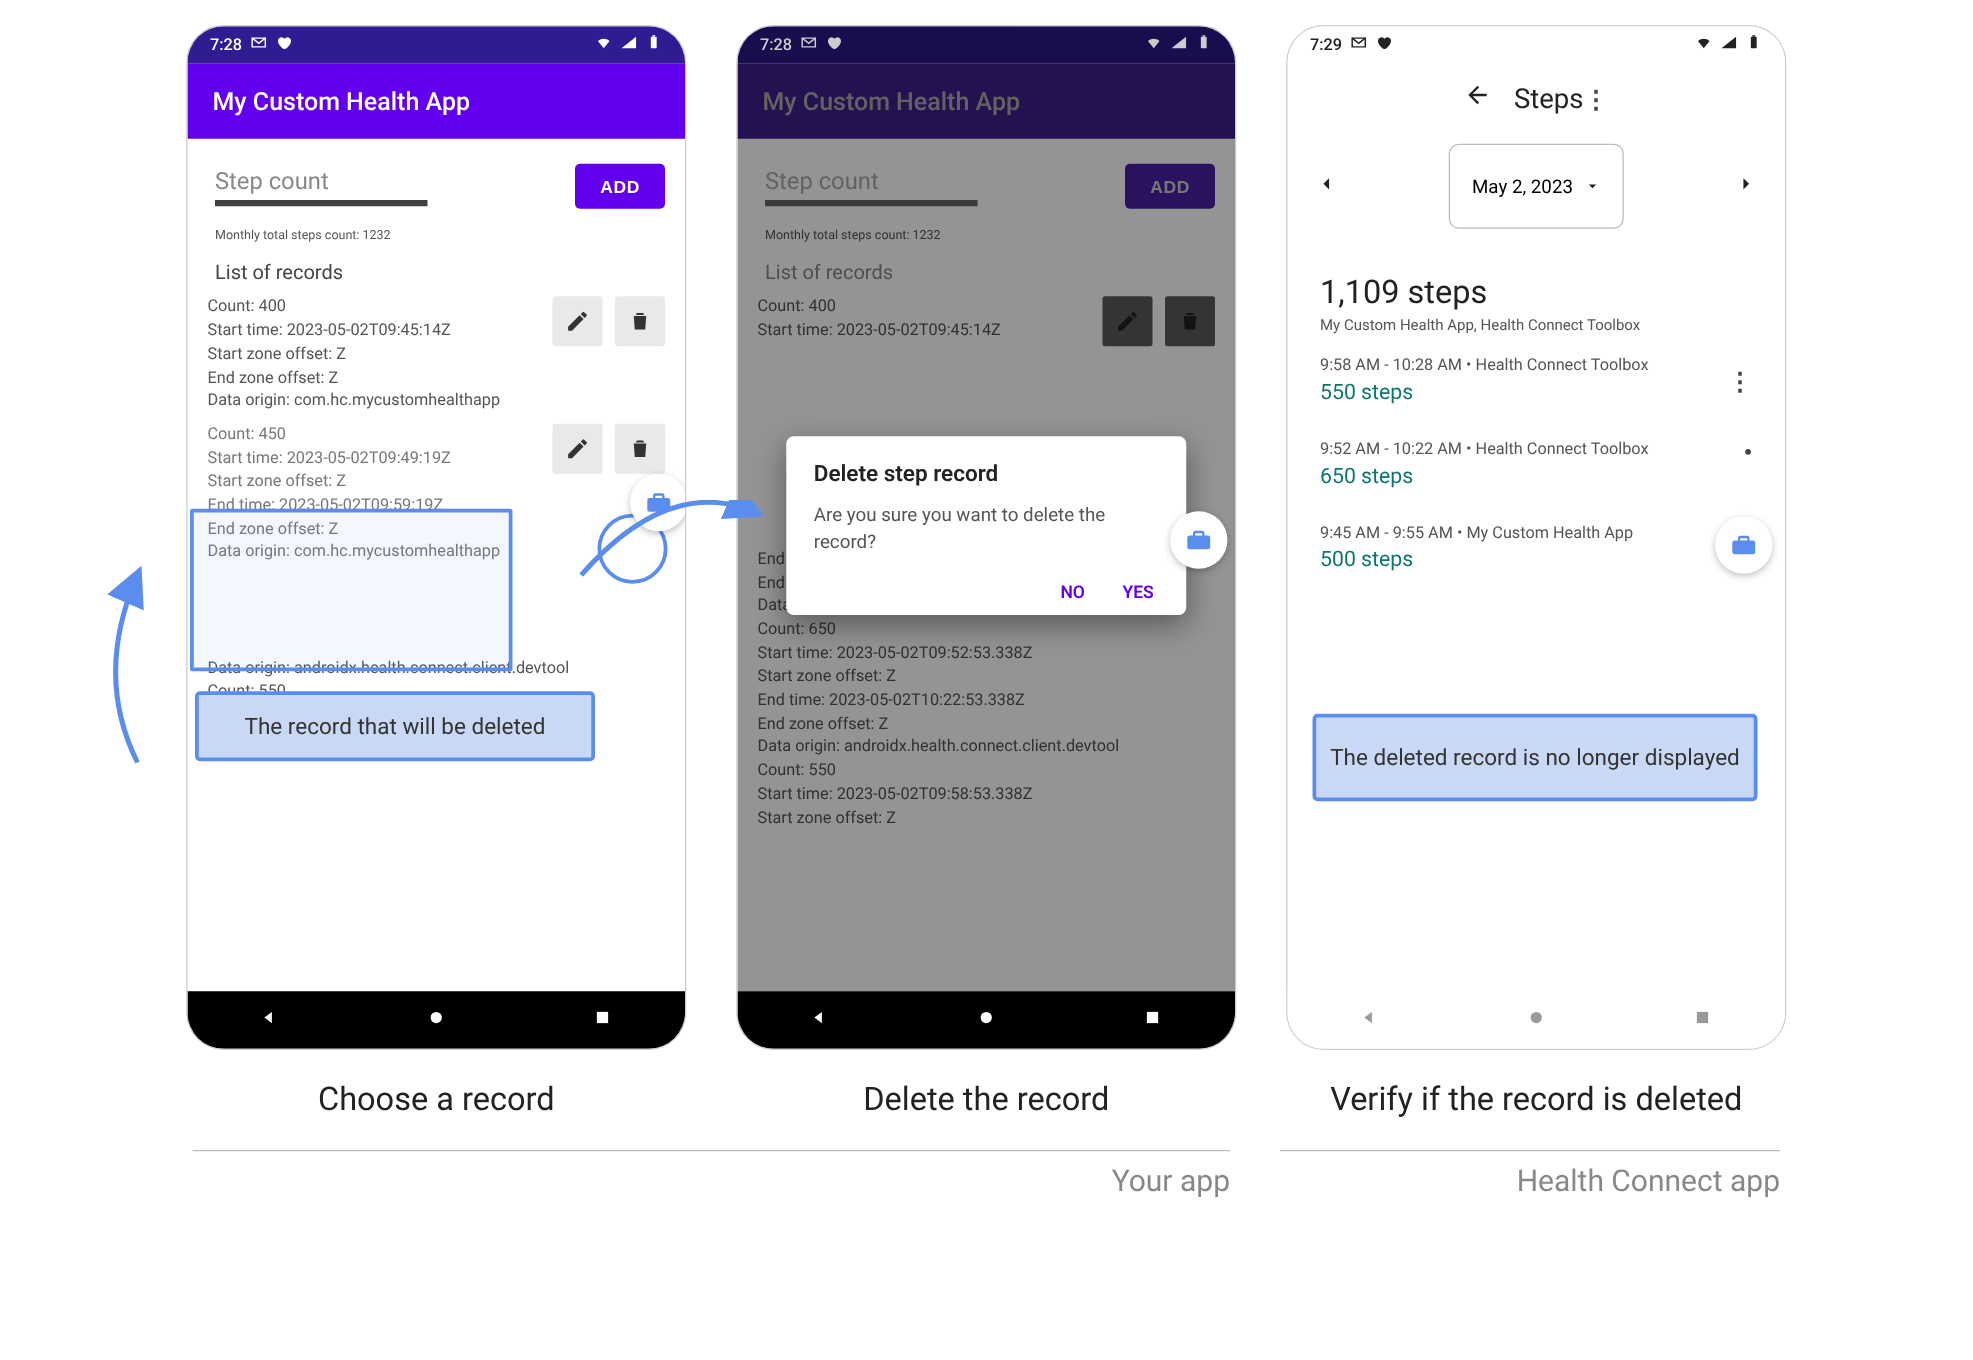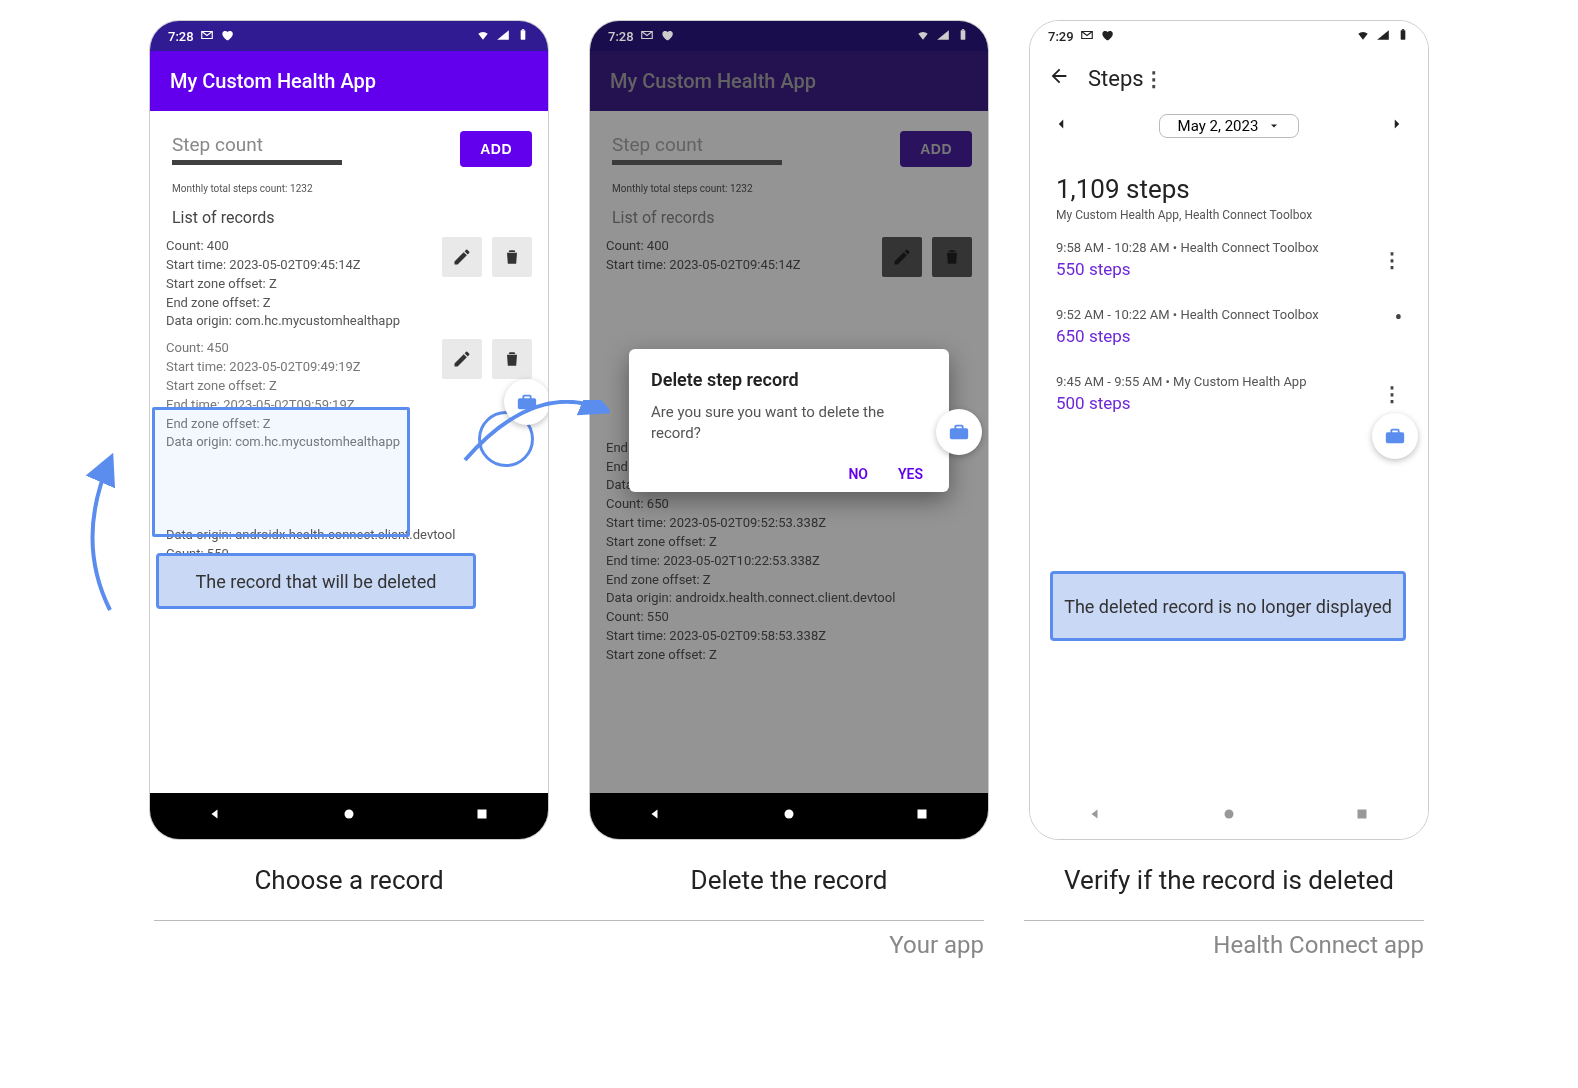--- a/index.html
+++ b/index.html
@@ -172,46 +172,46 @@
   .dialog p { font-size: 15px; color: #555; line-height: 1.4; }
   .dialog .dlg-actions {
     display: flex; justify-content: flex-end; gap: 30px;
     margin-top: 22px; padding-right: 4px;
     font-weight: 600; font-size: 14px;
   }
   .dialog .dlg-actions span.no { color: #6200ee; }
   .dialog .dlg-actions span.yes { color: #6200ee; }
   
   .hc-appbar {
-    display: flex; align-items: center; justify-content: flex-start;
+    display: flex; align-items: center; justify-content: center;
     padding: 14px 18px;
     font-size: 22px;
     color: #222;
   }
   .hc-appbar .left { display:flex; align-items:center; gap:18px; }
   .hc-date-row {
     display: flex; align-items: center; justify-content: space-between;
     padding: 8px 22px;
   }
   .date-chip {
     border: 1px solid #bbb;
     border-radius: 8px;
-    padding: 2px 18px;
+    padding: 24px 18px;
     font-size: 15px;
     display: flex; align-items: center; gap: 10px;
   }
   .hc-total { padding: 28px 26px 4px 26px; }
   .hc-total .big { font-size: 26px; color: #222; }
   .hc-total .sub { font-size: 12px; color: #555; margin-top: 4px; }
   .hc-entry {
     padding: 14px 26px;
     display: flex; justify-content: space-between; align-items: center;
   }
   .hc-entry .meta { font-size: 13px; color: #555; }
-  .hc-entry .val { font-size: 17px; color: #6d28d9; margin-top: 4px; }
+  .hc-entry .val { font-size: 17px; color: #0f766e; margin-top: 4px; }
   .hc-more { font-size: 20px; font-weight: bold; color: #444; }
   
   .navbar {
     position: absolute;
     bottom: 0; left: 0; right: 0;
     height: 46px;
     background: #000;
     display: flex;
     justify-content: space-around;
     align-items: center;

